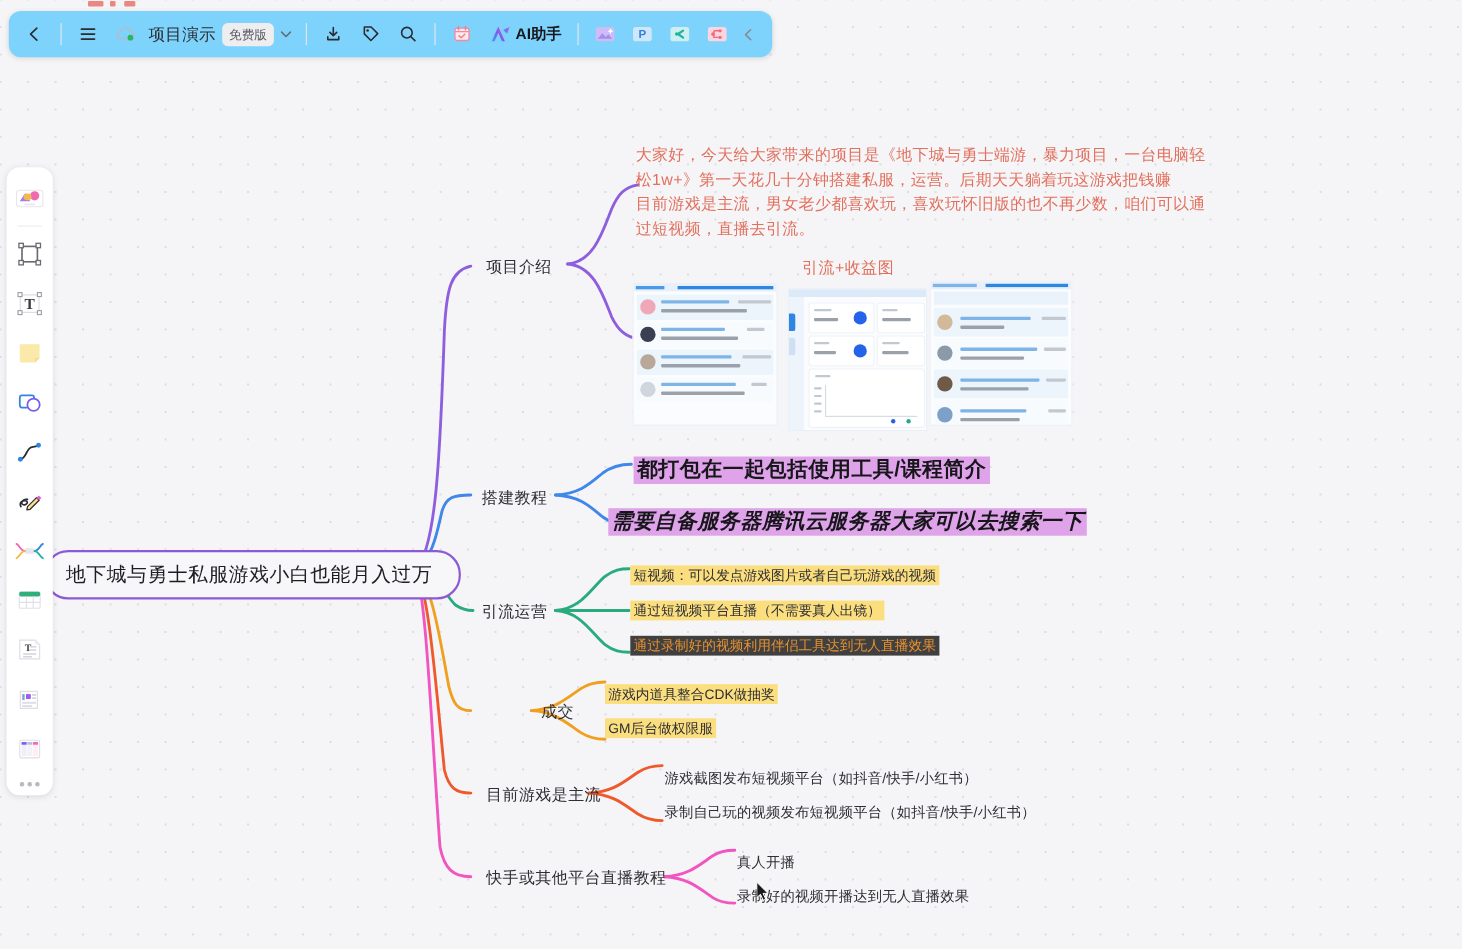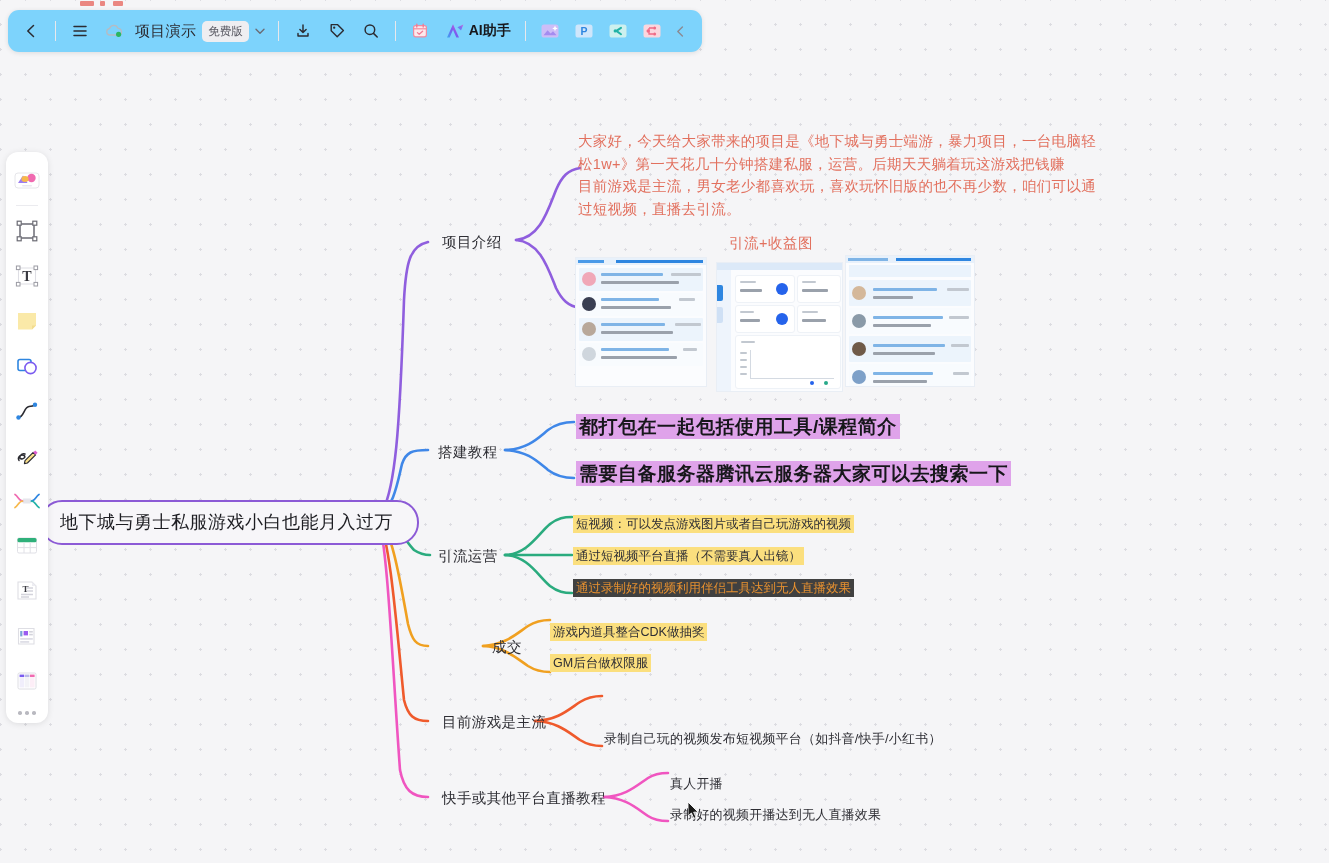--- a/index.html
+++ b/index.html
@@ -247,41 +247,42 @@
         <div class="ln blue" style="left:24px;top:8px;width:60px;"></div>
           <div class="ln gray" style="left:104px;top:8px;width:16px;"></div>
         <div class="ln dgray" style="left:24px;top:16px;width:54px;"></div>
         </div>
     </div>
   </div>
 
   <div class="node" style="left:576px;top:414px;">
     <span class="hl-purple">都打包在一起包括使用工具/课程简介</span>
   </div>
-  <div class="node" style="left:576px;top:461px;">
+  <div class="node" style="left:553px;top:461px;font-style:italic;">
     <span class="hl-purple">需要自备服务器腾讯云服务器大家可以去搜索一下</span>
   </div>
 
   <div class="node" style="left:573px;top:514px;">
     <span class="hl-yellow">短视频：可以发点游戏图片或者自己玩游戏的视频</span>
   </div>
   <div class="node" style="left:573px;top:546px;">
     <span class="hl-yellow">通过短视频平台直播（不需要真人出镜）</span>
   </div>
   <div class="node" style="left:573px;top:578px;">
     <span class="hl-orange">通过录制好的视频利用伴侣工具达到无人直播效果</span>
   </div>
 
   <div class="node" style="left:550px;top:622px;">
     <span class="hl-yellow">游戏内道具整合CDK做抽奖</span>
   </div>
   <div class="node" style="left:550px;top:653px;">
     <span class="hl-yellow">GM后台做权限服</span>
   </div>
 
+  <div class="node leaf" style="left:604px;top:699px;">游戏截图发布短视频平台（如抖音/快手/小红书）</div>
   <div class="node leaf" style="left:604px;top:730px;">录制自己玩的视频发布短视频平台（如抖音/快手/小红书）</div>
 
   <div class="node leaf" style="left:670px;top:775px;">真人开播</div>
   <div class="node leaf" style="left:670px;top:806px;">录制好的视频开播达到无人直播效果</div>
 
   <svg id="cursor" viewBox="0 0 13 18">
     <path d="M0,0 L0,14 L3.4,11 L5.8,16.4 L8.1,15.4 L5.7,10.2 L10.2,10.2 Z" fill="#1a1a1a" stroke="#ffffff" stroke-width="0.9"></path>
   </svg>
 </div>
 

